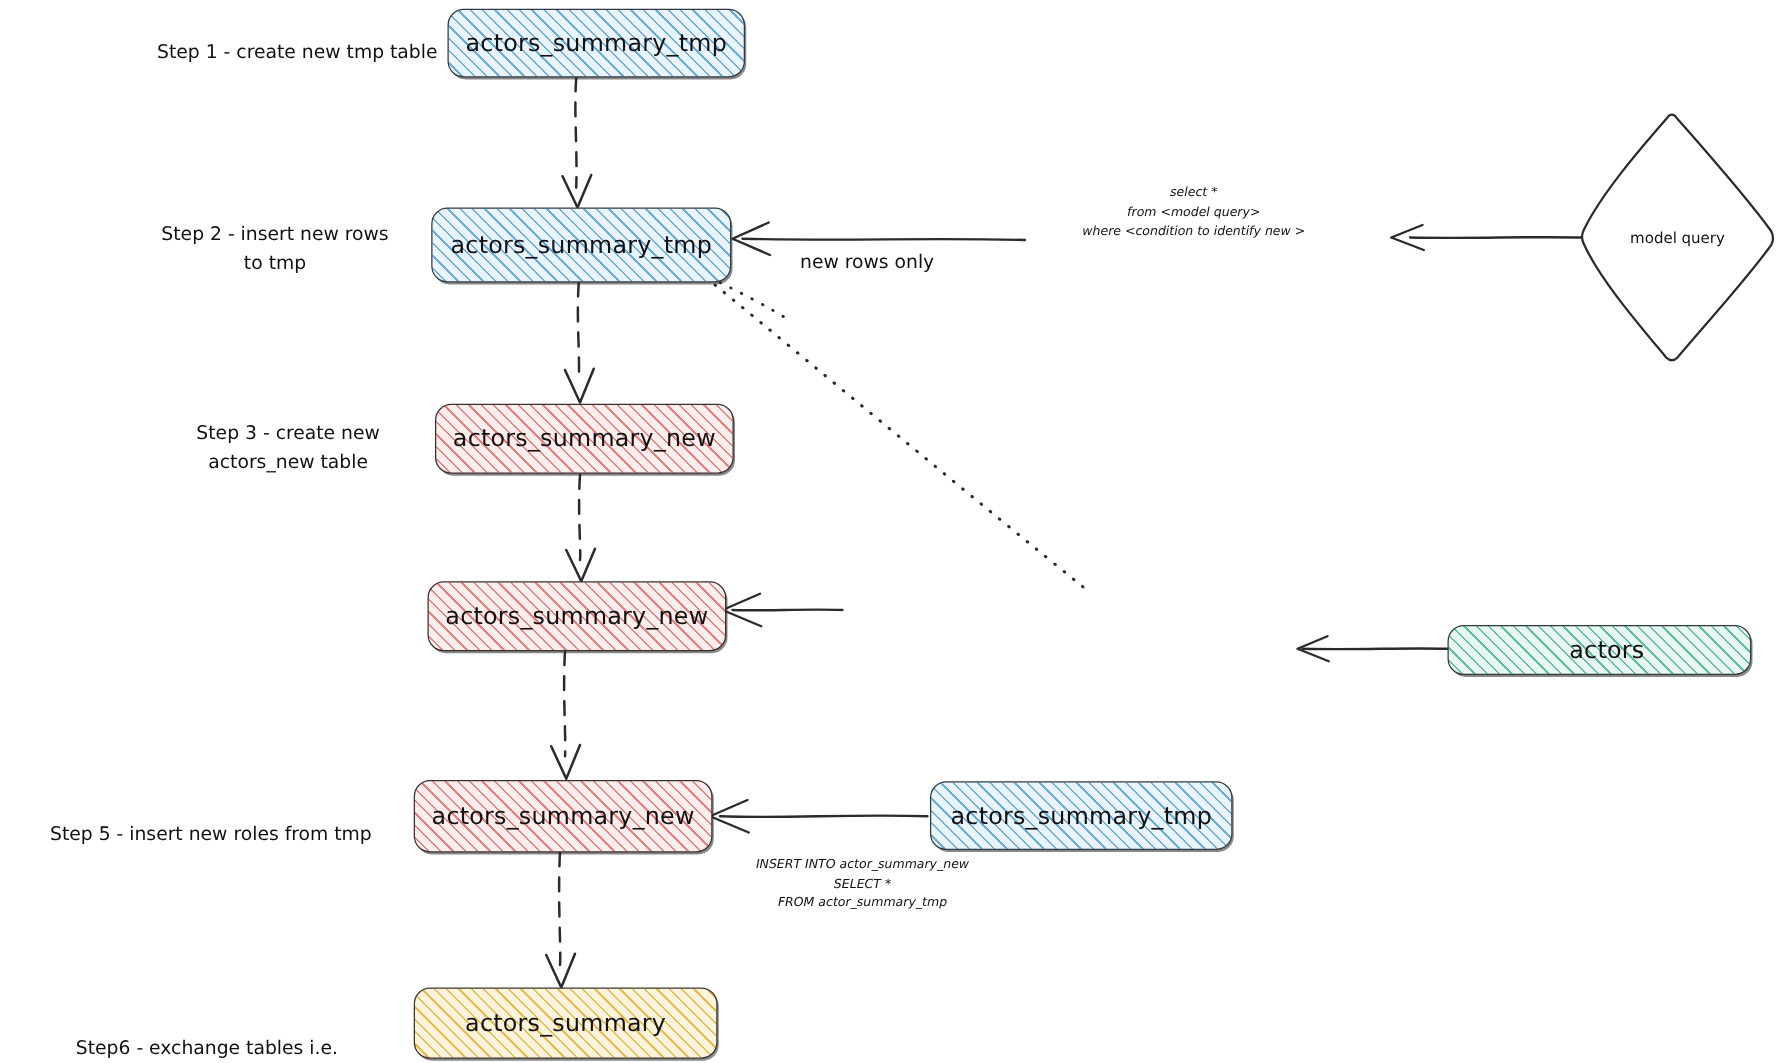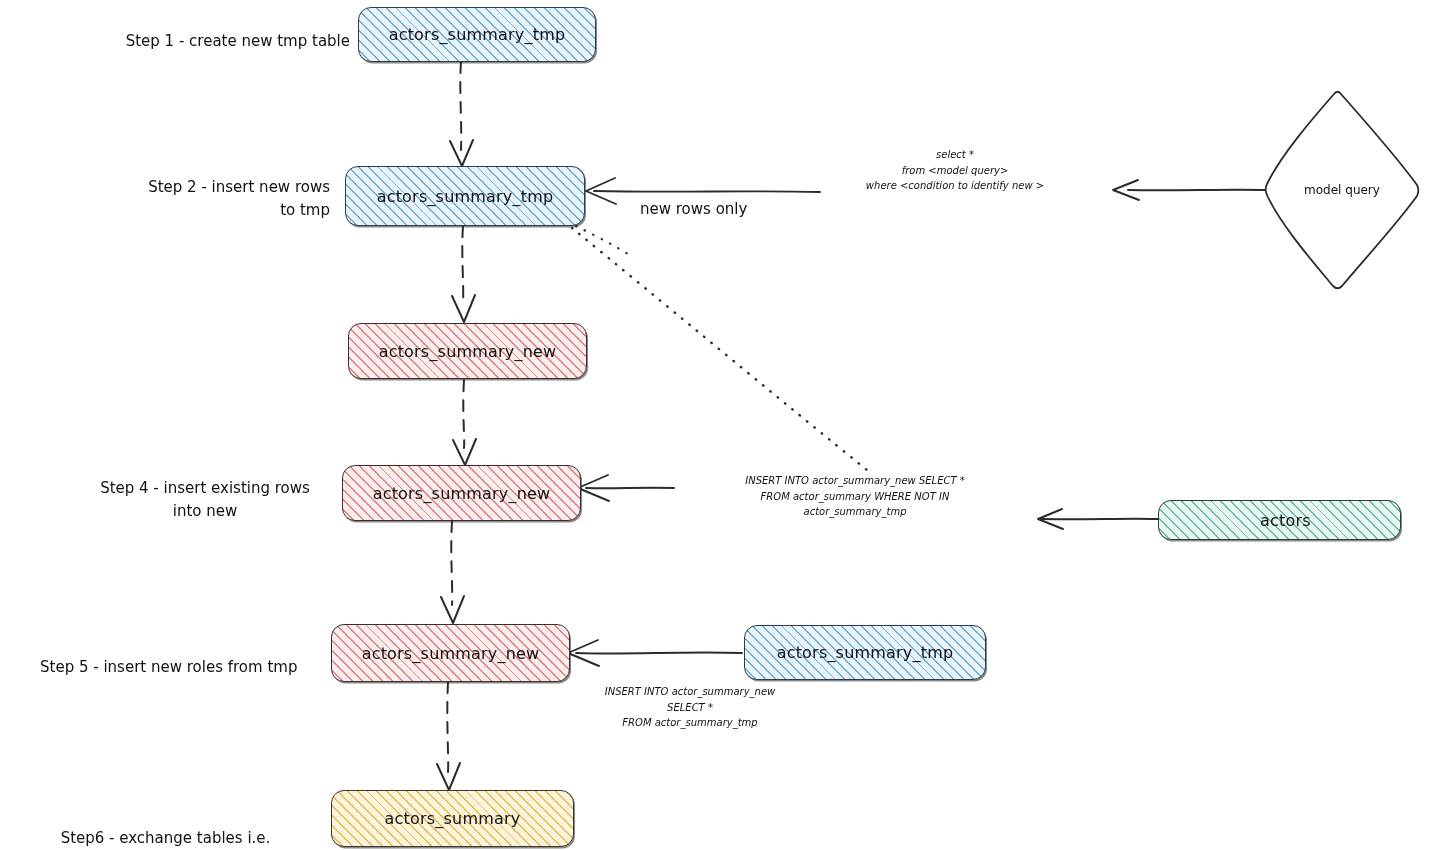--- a/index.html
+++ b/index.html
@@ -12,21 +12,21 @@
   .svg-layer{position:absolute;left:0;top:0;width:1432px;height:850px;pointer-events:none;}
 
   
   .node{
     position:absolute;
     box-sizing:border-box;
     border:1.8px solid #2b2b2b;
     border-radius:13px;
     display:flex;align-items:center;justify-content:center;
     font-family:"DejaVu Sans", sans-serif;
-    font-size:16px;
+    font-size:19px;
     color:#111111;
     letter-spacing:.2px;
     text-align:center;
     box-shadow:1.5px 2px 0 -0.5px rgba(40,40,40,.55);
   }
   .node .node-label{position:relative;z-index:2;}
 
   .hatch-blue{
     background-color:#eaf4fc;
     background-image:repeating-linear-gradient(45deg,
@@ -135,26 +135,26 @@
     </g>
 
     <g>
       <path d="M742,653 C680,651 630,655 576,653" stroke="#2b2b2b" stroke-width="1.9" fill="none" stroke-linecap="round"></path>
       <path d="M598,640 L568,653 L599,666" stroke="#2b2b2b" stroke-width="1.9" fill="none" stroke-linecap="round" stroke-linejoin="round"></path>
     </g>
   </svg>
 
   <div class="txt right" style="left:100px;top:30px;width:250px;">Step 1 - create new tmp table</div>
 
-  <div class="txt center" style="left:110px;top:176px;width:220px;text-align:right;">Step 2 - insert new rows
+  <div class="txt center" style="left:110px;top:176px;width:220px;">Step 2 - insert new rows
 to tmp</div>
 
-
-  <div class="txt center" style="left:80px;top:477px;width:250px;">Step 4 - insert existing rows
-into new</div>
+  <div class="txt center" style="left:128px;top:335px;width:205px;">Step 3 - create new
+actors_new table</div>
+
 
   <div class="txt" style="left:40px;top:656px;width:290px;">Step 5 - insert new roles from tmp</div>
 
   <div class="txt center" style="left:8px;top:783px;width:315px;margin-top:44px;">Step6 - exchange tables i.e.
 actor_summary_new -&gt; actor_summary</div>
 
   <div class="node hatch-blue" style="left:358px;top:7px;width:238px;height:55px;">
     <span class="node-label">actors_summary_tmp</span>
   </div>
 
@@ -195,21 +195,18 @@
     </svg>
     <span class="diamond-label">model query</span>
   </div>
 
   <div class="txt" style="left:640px;top:198px;">new rows only</div>
 
   <div class="txt center sql" style="left:810px;top:147px;width:290px;">select *
 from &lt;model query&gt;
 where &lt;condition to identify new &gt;</div>
 
-  <div class="txt center sql" style="left:670px;top:473px;width:370px;">INSERT INTO actor_summary_new SELECT *
-FROM actor_summary WHERE NOT IN
-actor_summary_tmp</div>
 
   <div class="txt center sql" style="left:545px;top:684px;width:290px;">INSERT INTO actor_summary_new
 SELECT *
 FROM actor_summary_tmp</div>
 
 </div>
 
 </body></html>

